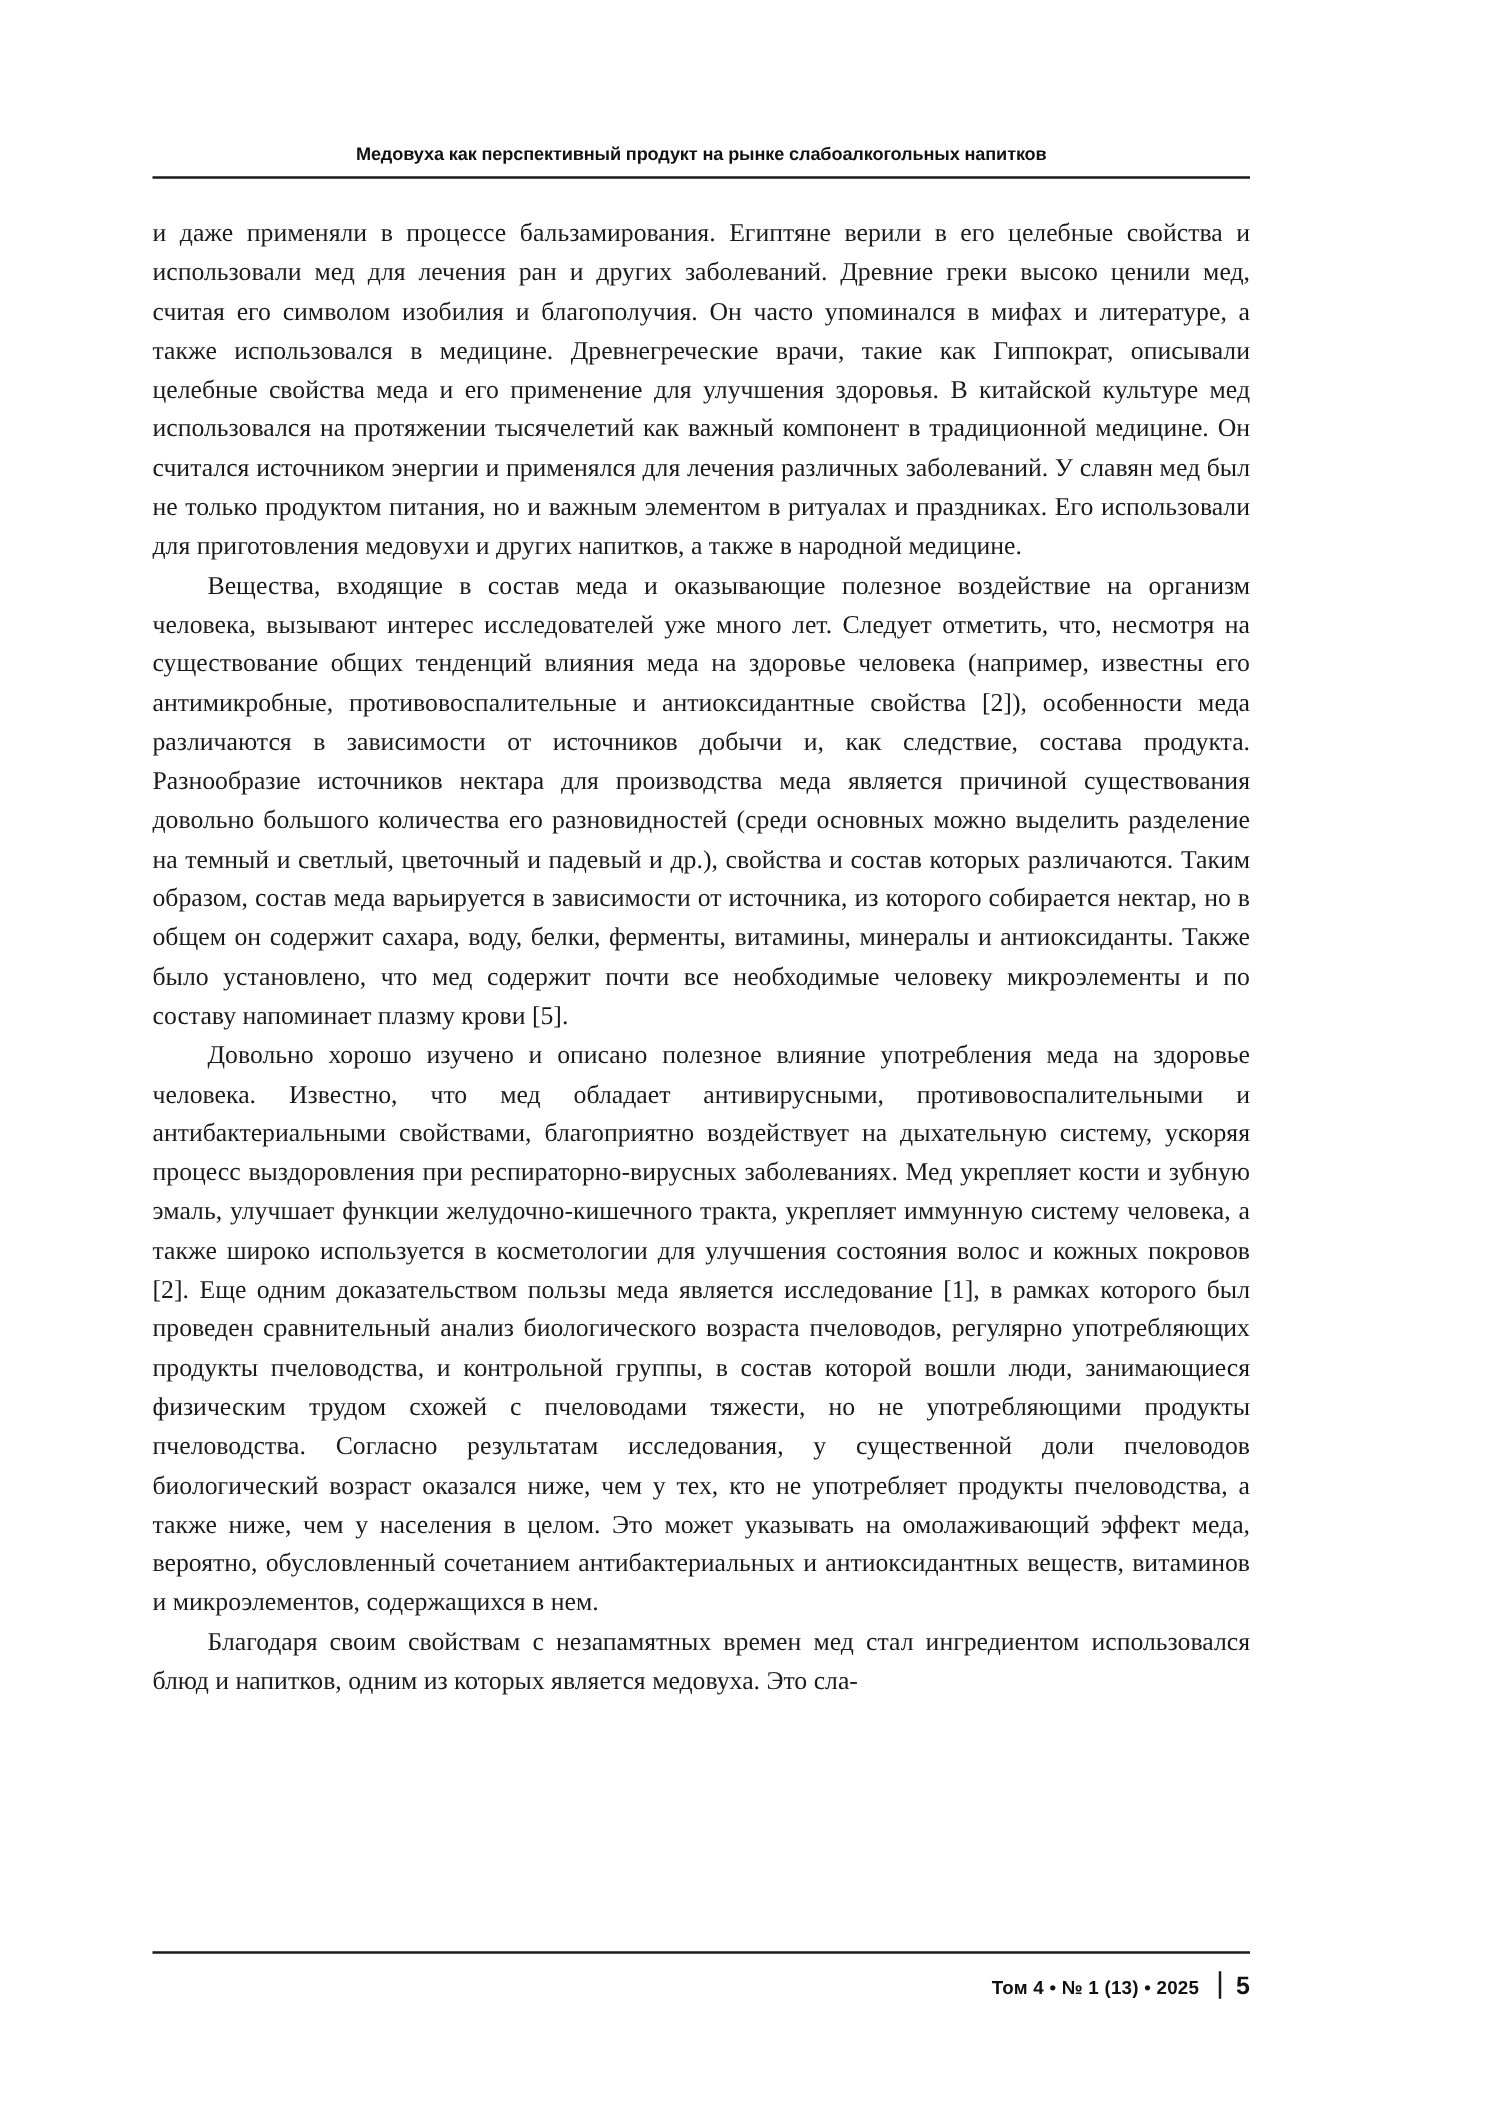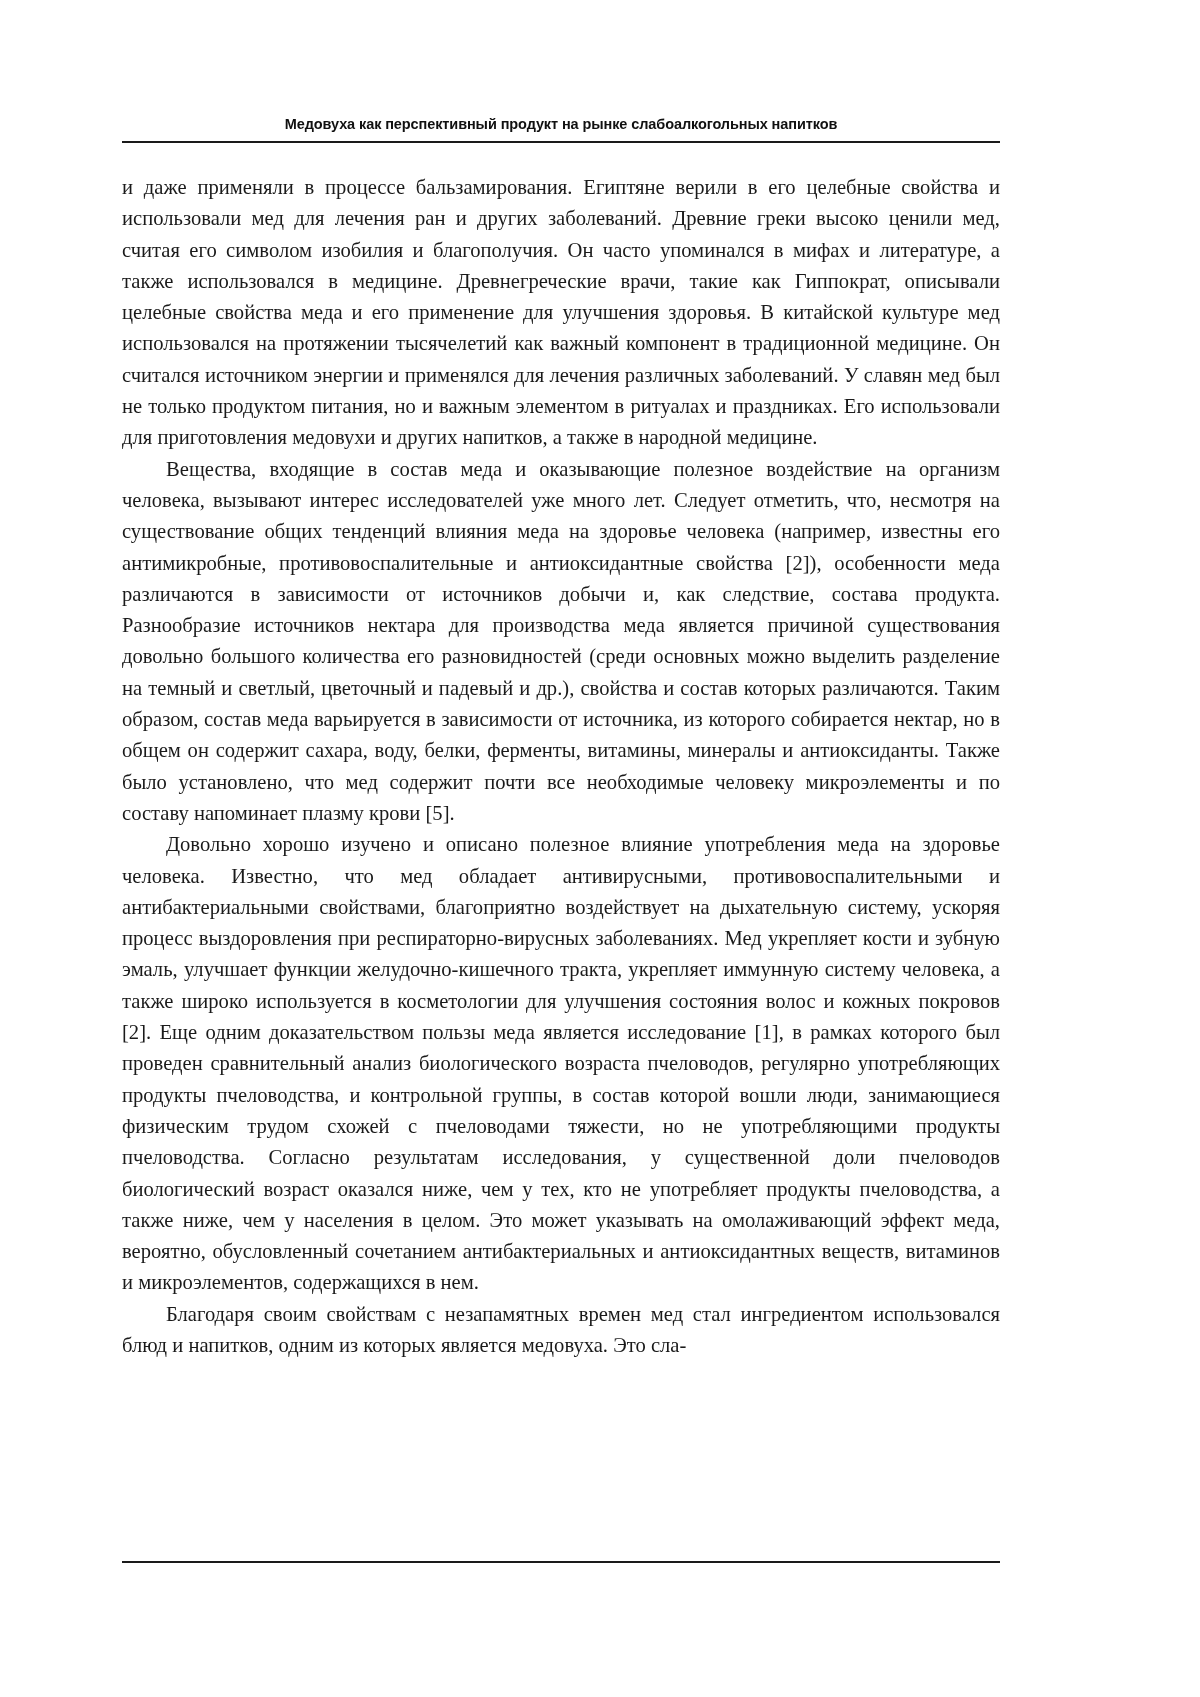--- a/index.html
+++ b/index.html
@@ -116,15 +116,20 @@
 
     <div class="body-text">
       <p class="no-indent">и даже применяли в процессе бальзамирования. Египтяне верили в его целебные свойства и использовали мед для лечения ран и других заболеваний. Древние греки высоко ценили мед, считая его символом изобилия и благополучия. Он часто упоминался в мифах и литературе, а также использовался в медицине. Древнегреческие врачи, такие как Гиппократ, описывали целебные свойства меда и его применение для улучшения здоровья. В китайской культуре мед использовался на протяжении тысячелетий как важный компонент в традиционной медицине. Он считался источником энергии и применялся для лечения различных заболеваний. У славян мед был не только продуктом питания, но и важным элементом в ритуалах и праздниках. Его использовали для приготовления медовухи и других напитков, а также в народной медицине.</p>
       <p>Вещества, входящие в состав меда и оказывающие полезное воздействие на организм человека, вызывают интерес исследователей уже много лет. Следует отметить, что, несмотря на существование общих тенденций влияния меда на здоровье человека (например, известны его антимикробные, противовоспалительные и антиоксидантные свойства [2]), особенности меда различаются в зависимости от источников добычи и, как следствие, состава продукта. Разнообразие источников нектара для производства меда является причиной существования довольно большого количества его разновидностей (среди основных можно выделить разделение на темный и светлый, цветочный и падевый и др.), свойства и состав которых различаются. Таким образом, состав меда варьируется в зависимости от источника, из которого собирается нектар, но в общем он содержит сахара, воду, белки, ферменты, витамины, минералы и антиоксиданты. Также было установлено, что мед содержит почти все необходимые человеку микроэлементы и по составу напоминает плазму крови [5].</p>
       <p>Довольно хорошо изучено и описано полезное влияние употребления меда на здоровье человека. Известно, что мед обладает антивирусными, противовоспалительными и антибактериальными свойствами, благоприятно воздействует на дыхательную систему, ускоряя процесс выздоровления при респираторно-вирусных заболеваниях. Мед укрепляет кости и зубную эмаль, улучшает функции желудочно-кишечного тракта, укрепляет иммунную систему человека, а также широко используется в косметологии для улучшения состояния волос и кожных покровов [2]. Еще одним доказательством пользы меда является исследование [1], в рамках которого был проведен сравнительный анализ биологического возраста пчеловодов, регулярно употребляющих продукты пчеловодства, и контрольной группы, в состав которой вошли люди, занимающиеся физическим трудом схожей с пчеловодами тяжести, но не употребляющими продукты пчеловодства. Согласно результатам исследования, у существенной доли пчеловодов биологический возраст оказался ниже, чем у тех, кто не употребляет продукты пчеловодства, а также ниже, чем у населения в целом. Это может указывать на омолаживающий эффект меда, вероятно, обусловленный сочетанием антибактериальных и антиоксидантных веществ, витаминов и микроэлементов, содержащихся в нем.</p>
       <p>Благодаря своим свойствам с незапамятных времен мед стал ингредиентом использовался блюд и напитков, одним из которых является медовуха. Это сла-</p>
     </div>
 
     <div class="rule-bottom"></div>
 
+    <div class="footer">
+      <span class="issue">Том 4 •  № 1 (13) • 2025</span>
+      <span class="sep"></span>
+      <span class="pageno">5</span>
+    </div>
 
   </div>
 </div>
 
 </body></html>

